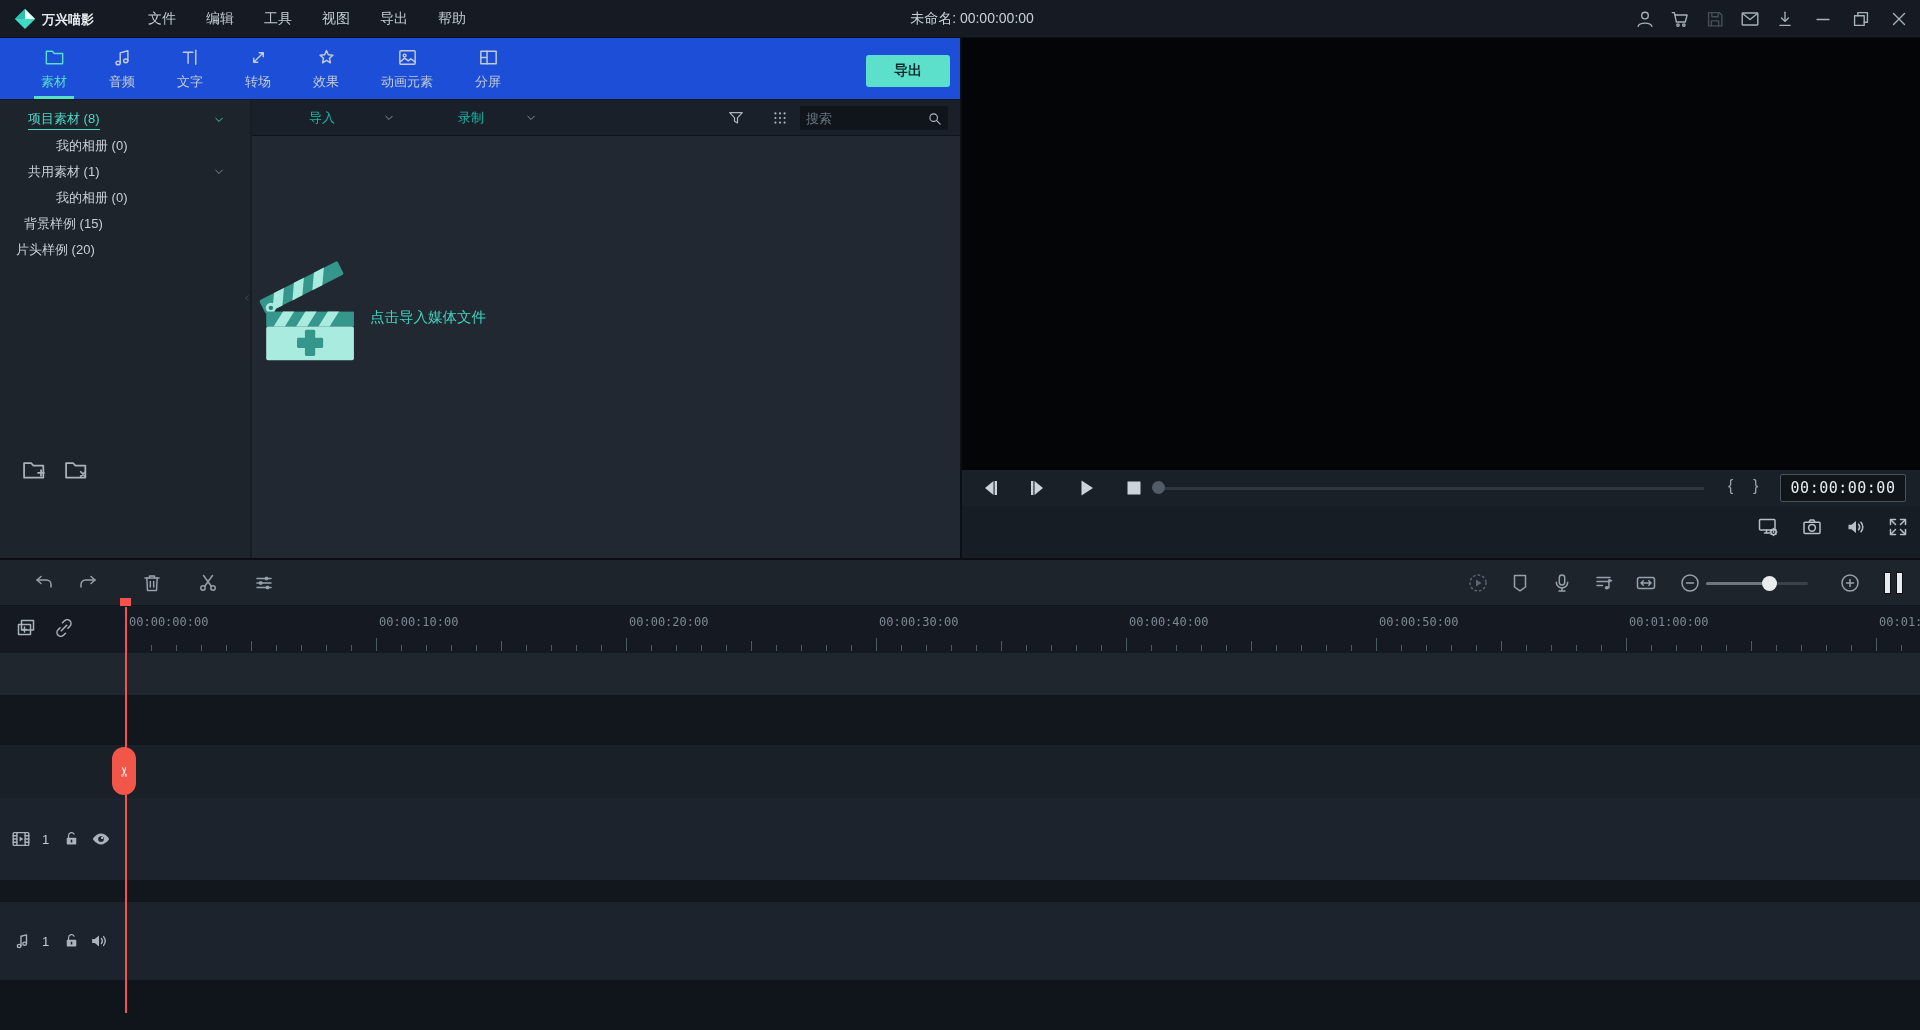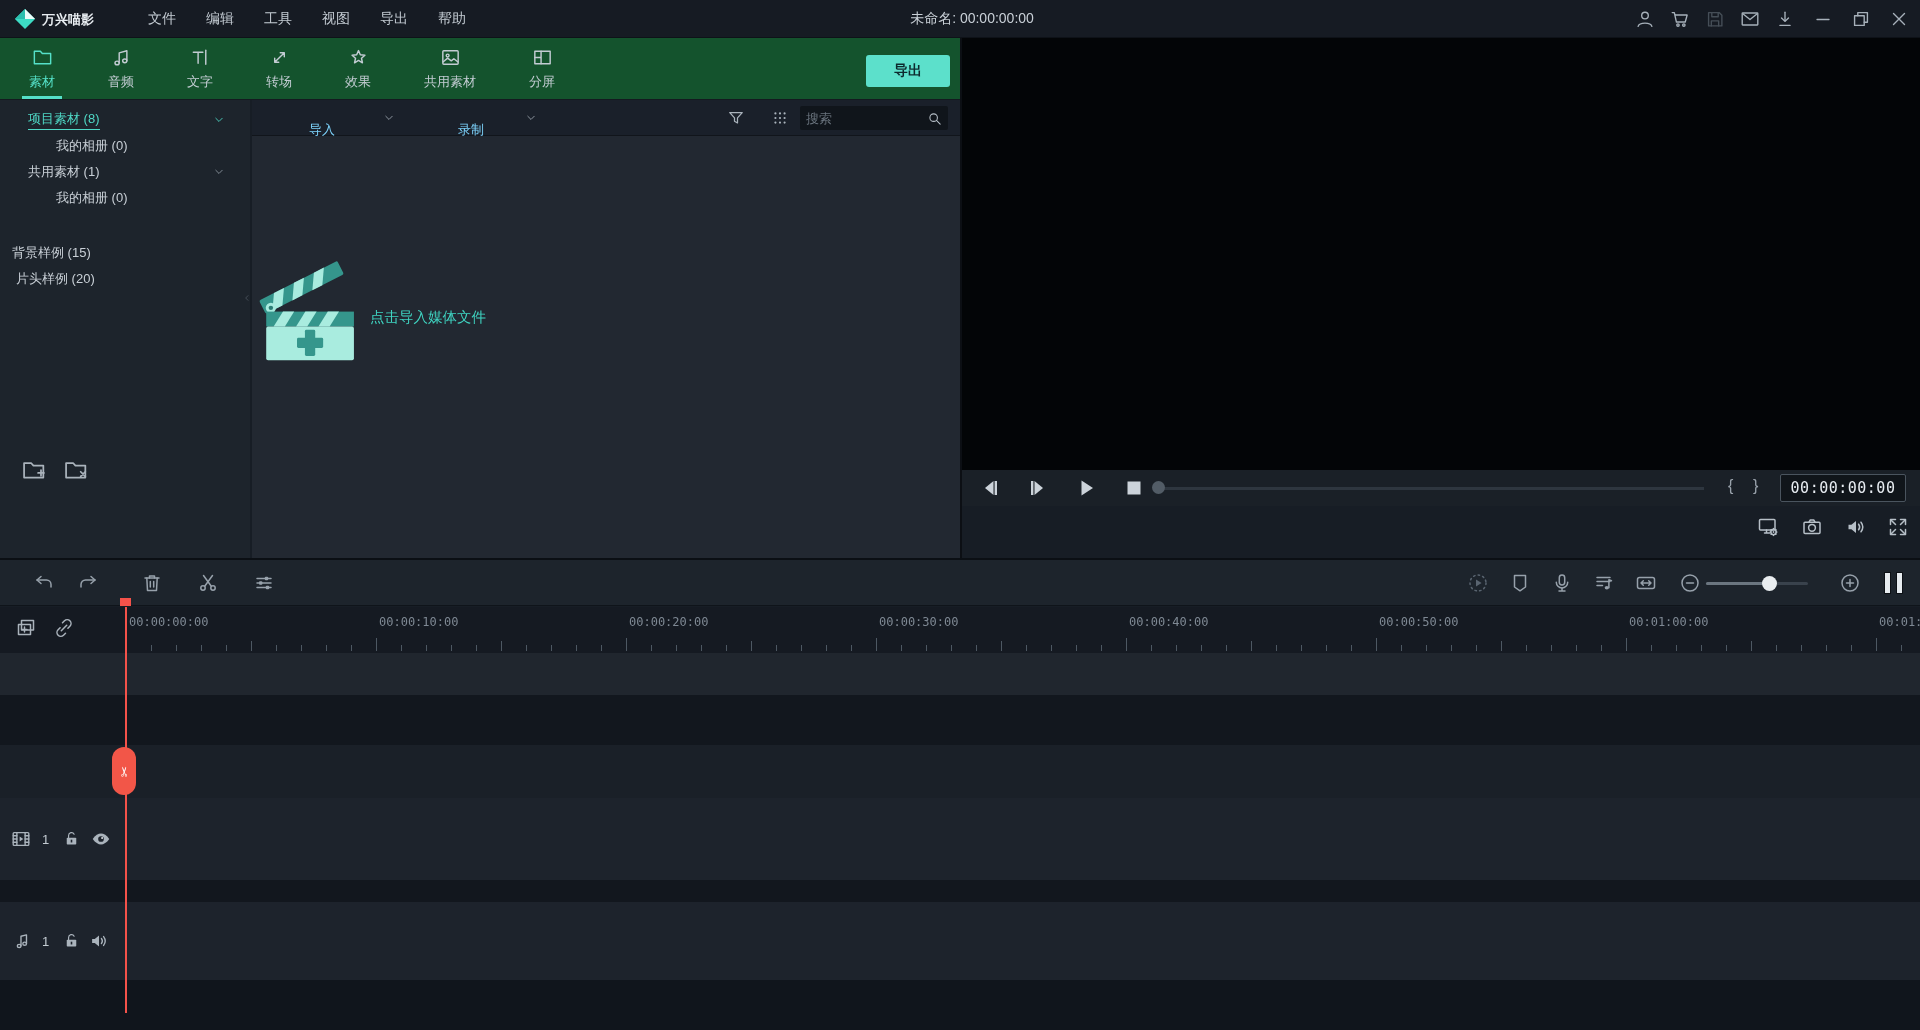--- a/index.html
+++ b/index.html
@@ -15,21 +15,21 @@
   .menu-item { font-size:14px; color:#c3cbd2; cursor:default; }
   .wintitle { position:absolute; left:calc(50% + 12px); top:0; transform:translateX(-50%); height:38px; display:flex; align-items:center; font-size:14px; color:#c9d0d7; }
   .tb-icons { position:absolute; right:10px; top:0; height:38px; display:flex; align-items:center; gap:13px; }
   .tb-icon { width:22px; height:22px; color:#a7b1ba; display:inline-flex; }
   .tb-icon.disabled { color:#454e57; }
   .tb-icon.winctl { margin-left:3px; }
   .tb-icon svg { width:100%; height:100%; }
 
   
   .leftcol { position:absolute; left:0; top:38px; width:960px; height:520px; }
-  .tabbar { position:absolute; left:0; top:0; width:960px; height:62px; background:#14532d; border-bottom:1px solid #141a20; display:flex; align-items:stretch; padding-left:8px;gap:11px; }
+  .tabbar { position:absolute; left:0; top:0; width:960px; height:62px; background:#1d4ed8; border-bottom:1px solid #141a20; display:flex; align-items:stretch; padding-left:20px; }
   .tab { position:relative; padding:8px 21px 0 21px; display:flex; flex-direction:column; align-items:center; color:#c3ccd3; cursor:pointer; }
   .tab .tab-icon { width:23px; height:23px; display:inline-flex; }
   .tab .tab-icon svg { width:100%; height:100%; }
   .tab .tab-label { font-size:13px; margin-top:4px; }
   .tab.active { color:#55e0c8; }
   .tab-underline { position:absolute; bottom:0; left:50%; transform:translateX(-50%); width:40px; height:3px; background:#55e0c8; }
   .export-btn { position:absolute; left:866px; top:17px; width:84px; height:32px; background:#5ce0cb; color:#0d2a2e; font-size:14px; font-weight:bold; border:none; border-radius:3px; display:flex; align-items:center; justify-content:center; cursor:pointer; }
 
   .sidebar { position:absolute; left:0; top:62px; width:250px; height:458px; background:#1d242c; padding-top:7px; }
   .tree-row { position:relative; height:26px; display:flex; align-items:center; font-size:13px; color:#c9d0d7; cursor:pointer; }
@@ -40,21 +40,21 @@
   .tree-row.selected .tree-chevron { color:#4fd8c6; }
   .tree-chevron svg { width:100%; height:100%; }
   .folder-btns { position:absolute; left:20px; top:418px; display:flex; gap:14px; }
   .folder-btn { width:28px; height:28px; color:#aab3bc; display:inline-flex; cursor:pointer; }
   .folder-btn svg { width:100%; height:100%; }
   .collapse-handle { position:absolute; left:243px; top:250px; width:8px; height:20px; color:#6a747e; display:flex; align-items:center; cursor:pointer; }
   .collapse-handle svg { width:8px; height:14px; }
 
   .media { position:absolute; left:252px; top:62px; width:708px; height:458px; background:#222831; }
   .media-toolbar { position:absolute; left:0; top:0; width:708px; height:36px; background:#1a202a; border-bottom:1px solid #11151b; }
-  .mt-btn { position:absolute; top:12px; height:36px; display:flex; align-items:center; font-size:13px; color:#7dd3fc; cursor:pointer; }
+  .mt-btn { position:absolute; top:0; height:36px; display:flex; align-items:center; font-size:13px; color:#14b8a6; cursor:pointer; }
   .mt-chevron { position:absolute; top:11px; width:14px; height:14px; color:#9aa4ad; cursor:pointer; }
   .mt-chevron svg, .mt-icon svg { width:100%; height:100%; }
   .mt-icon { position:absolute; top:8px; width:20px; height:20px; color:#aab3bc; cursor:pointer; }
   .searchbox { position:absolute; left:548px; top:6px; width:148px; height:24px; background:#10151b; border-radius:2px; display:flex; align-items:center; }
   .searchbox input { flex:1; background:transparent; border:none; outline:none; color:#c9d0d7; font-size:13px; padding:0 6px; font-family:inherit; width:110px; }
   .searchbox input::placeholder { color:#6a747e; }
   .search-glyph { width:17px; height:17px; color:#b6bfc7; margin-right:5px; display:inline-flex; cursor:pointer; }
   .search-glyph svg { width:100%; height:100%; }
   .empty-state { position:absolute; left:0; top:150px; width:708px; display:flex; align-items:center; cursor:pointer; }
   .clapper { width:118px; height:112px; }
@@ -226,21 +226,21 @@
           <span class="tab-label">效果</span>
         </div>
         <div class="tab">
           <span class="tab-icon">
             <svg viewBox="0 0 24 24" fill="none" stroke="currentColor" stroke-width="1.5" stroke-linecap="round" stroke-linejoin="round">
               <rect x="4" y="5" width="16" height="14" rx="1"></rect>
               <circle cx="9" cy="10" r="1.5"></circle>
               <path d="M4.5 16.5l4.5-3.8 3.8 2.8 2.7-2.2 4 3.2"></path>
             </svg>
           </span>
-          <span class="tab-label">共用素材</span>
+          <span class="tab-label">动画元素</span>
         </div>
         <div class="tab">
           <span class="tab-icon">
             <svg viewBox="0 0 24 24" fill="none" stroke="currentColor" stroke-width="1.5" stroke-linecap="round" stroke-linejoin="round">
               <rect x="4" y="5.5" width="16" height="13"></rect>
               <path d="M10.5 5.5v13M4 12h6.5"></path>
             </svg>
           </span>
           <span class="tab-label">分屏</span>
         </div>
@@ -259,21 +259,21 @@
         </div>
         <div class="tree-row" style="padding-left: 28px;">
           <span class="tree-label">共用素材 (1)</span>
           <span class="tree-chevron"><svg viewBox="0 0 24 24" fill="none" stroke="currentColor" stroke-width="1.5" stroke-linecap="round" stroke-linejoin="round">
               <path d="M6.5 9l5.5 5.5L17.5 9"></path>
             </svg></span>
         </div>
         <div class="tree-row" style="padding-left: 56px;">
           <span class="tree-label">我的相册 (0)</span>
         </div>
-        <div class="tree-row" style="padding-left: 12px; margin-top: 29px;">
+        <div class="tree-row" style="padding-left: 24px;">
           <span class="tree-label">背景样例 (15)</span>
         </div>
         <div class="tree-row" style="padding-left: 16px;">
           <span class="tree-label">片头样例 (20)</span>
         </div>
       </div>
     <div class="folder-btns" style="position:absolute;">
       <span class="folder-btn">
           <svg viewBox="0 0 24 24" fill="none" stroke="currentColor" stroke-width="1.5" stroke-linecap="round" stroke-linejoin="round">
             <path d="M3.5 6h6l2 2.2h8.5V18.5h-16.5z"></path>

